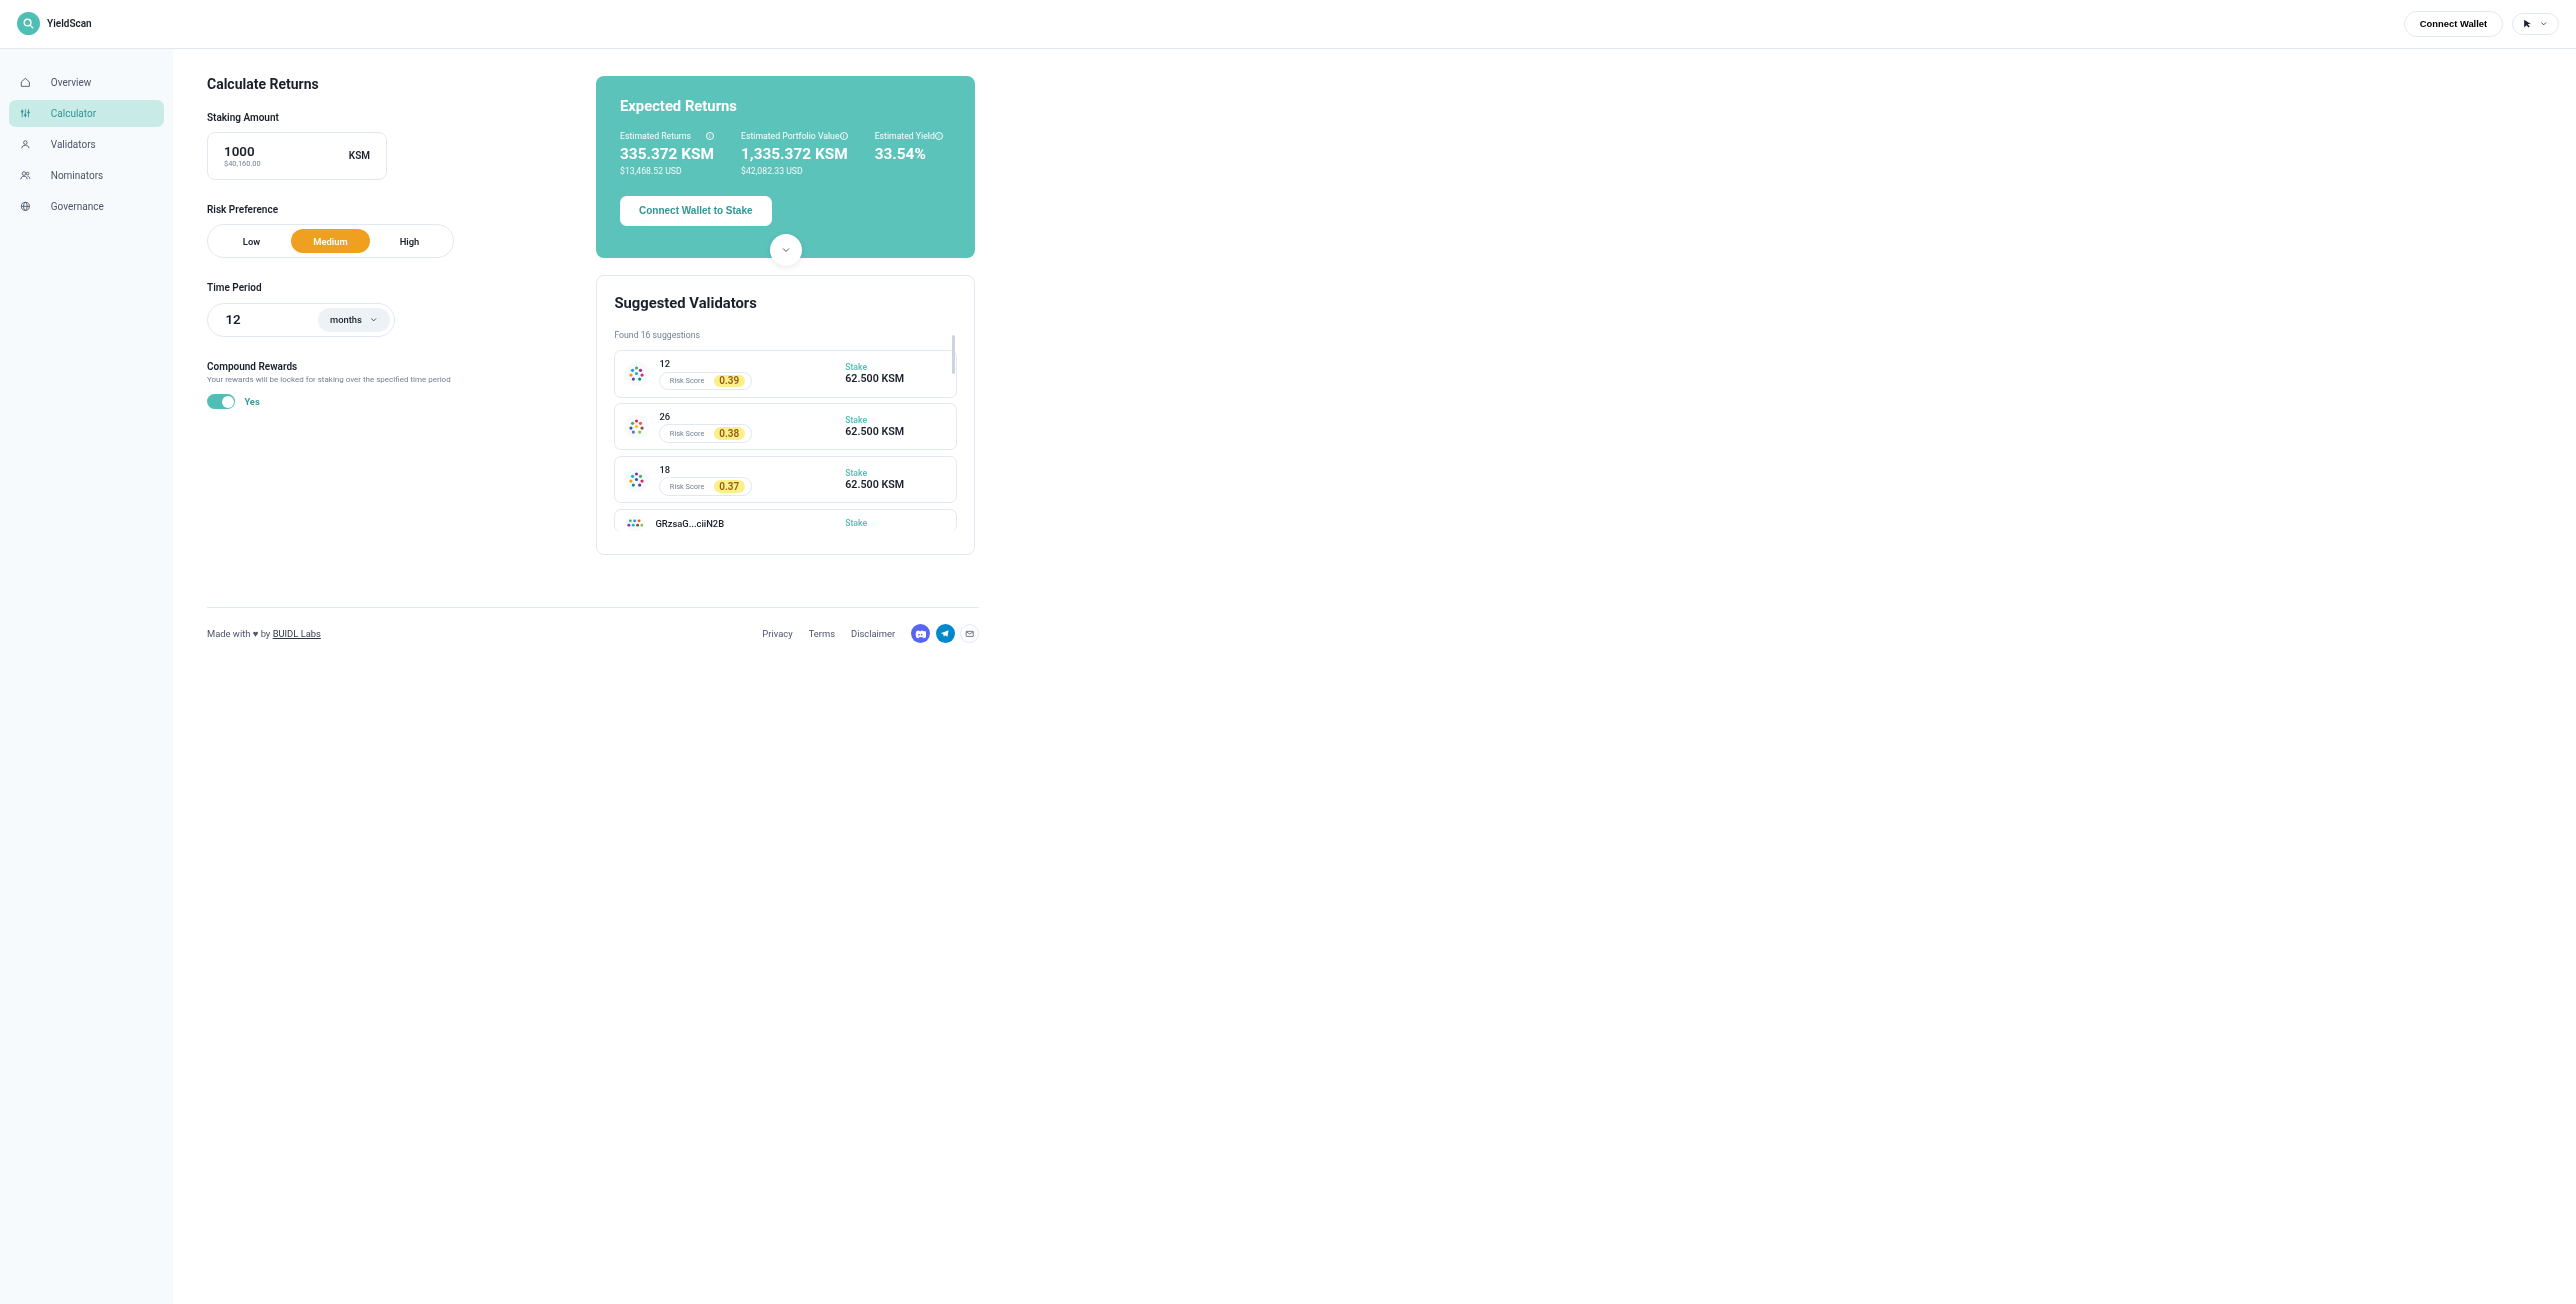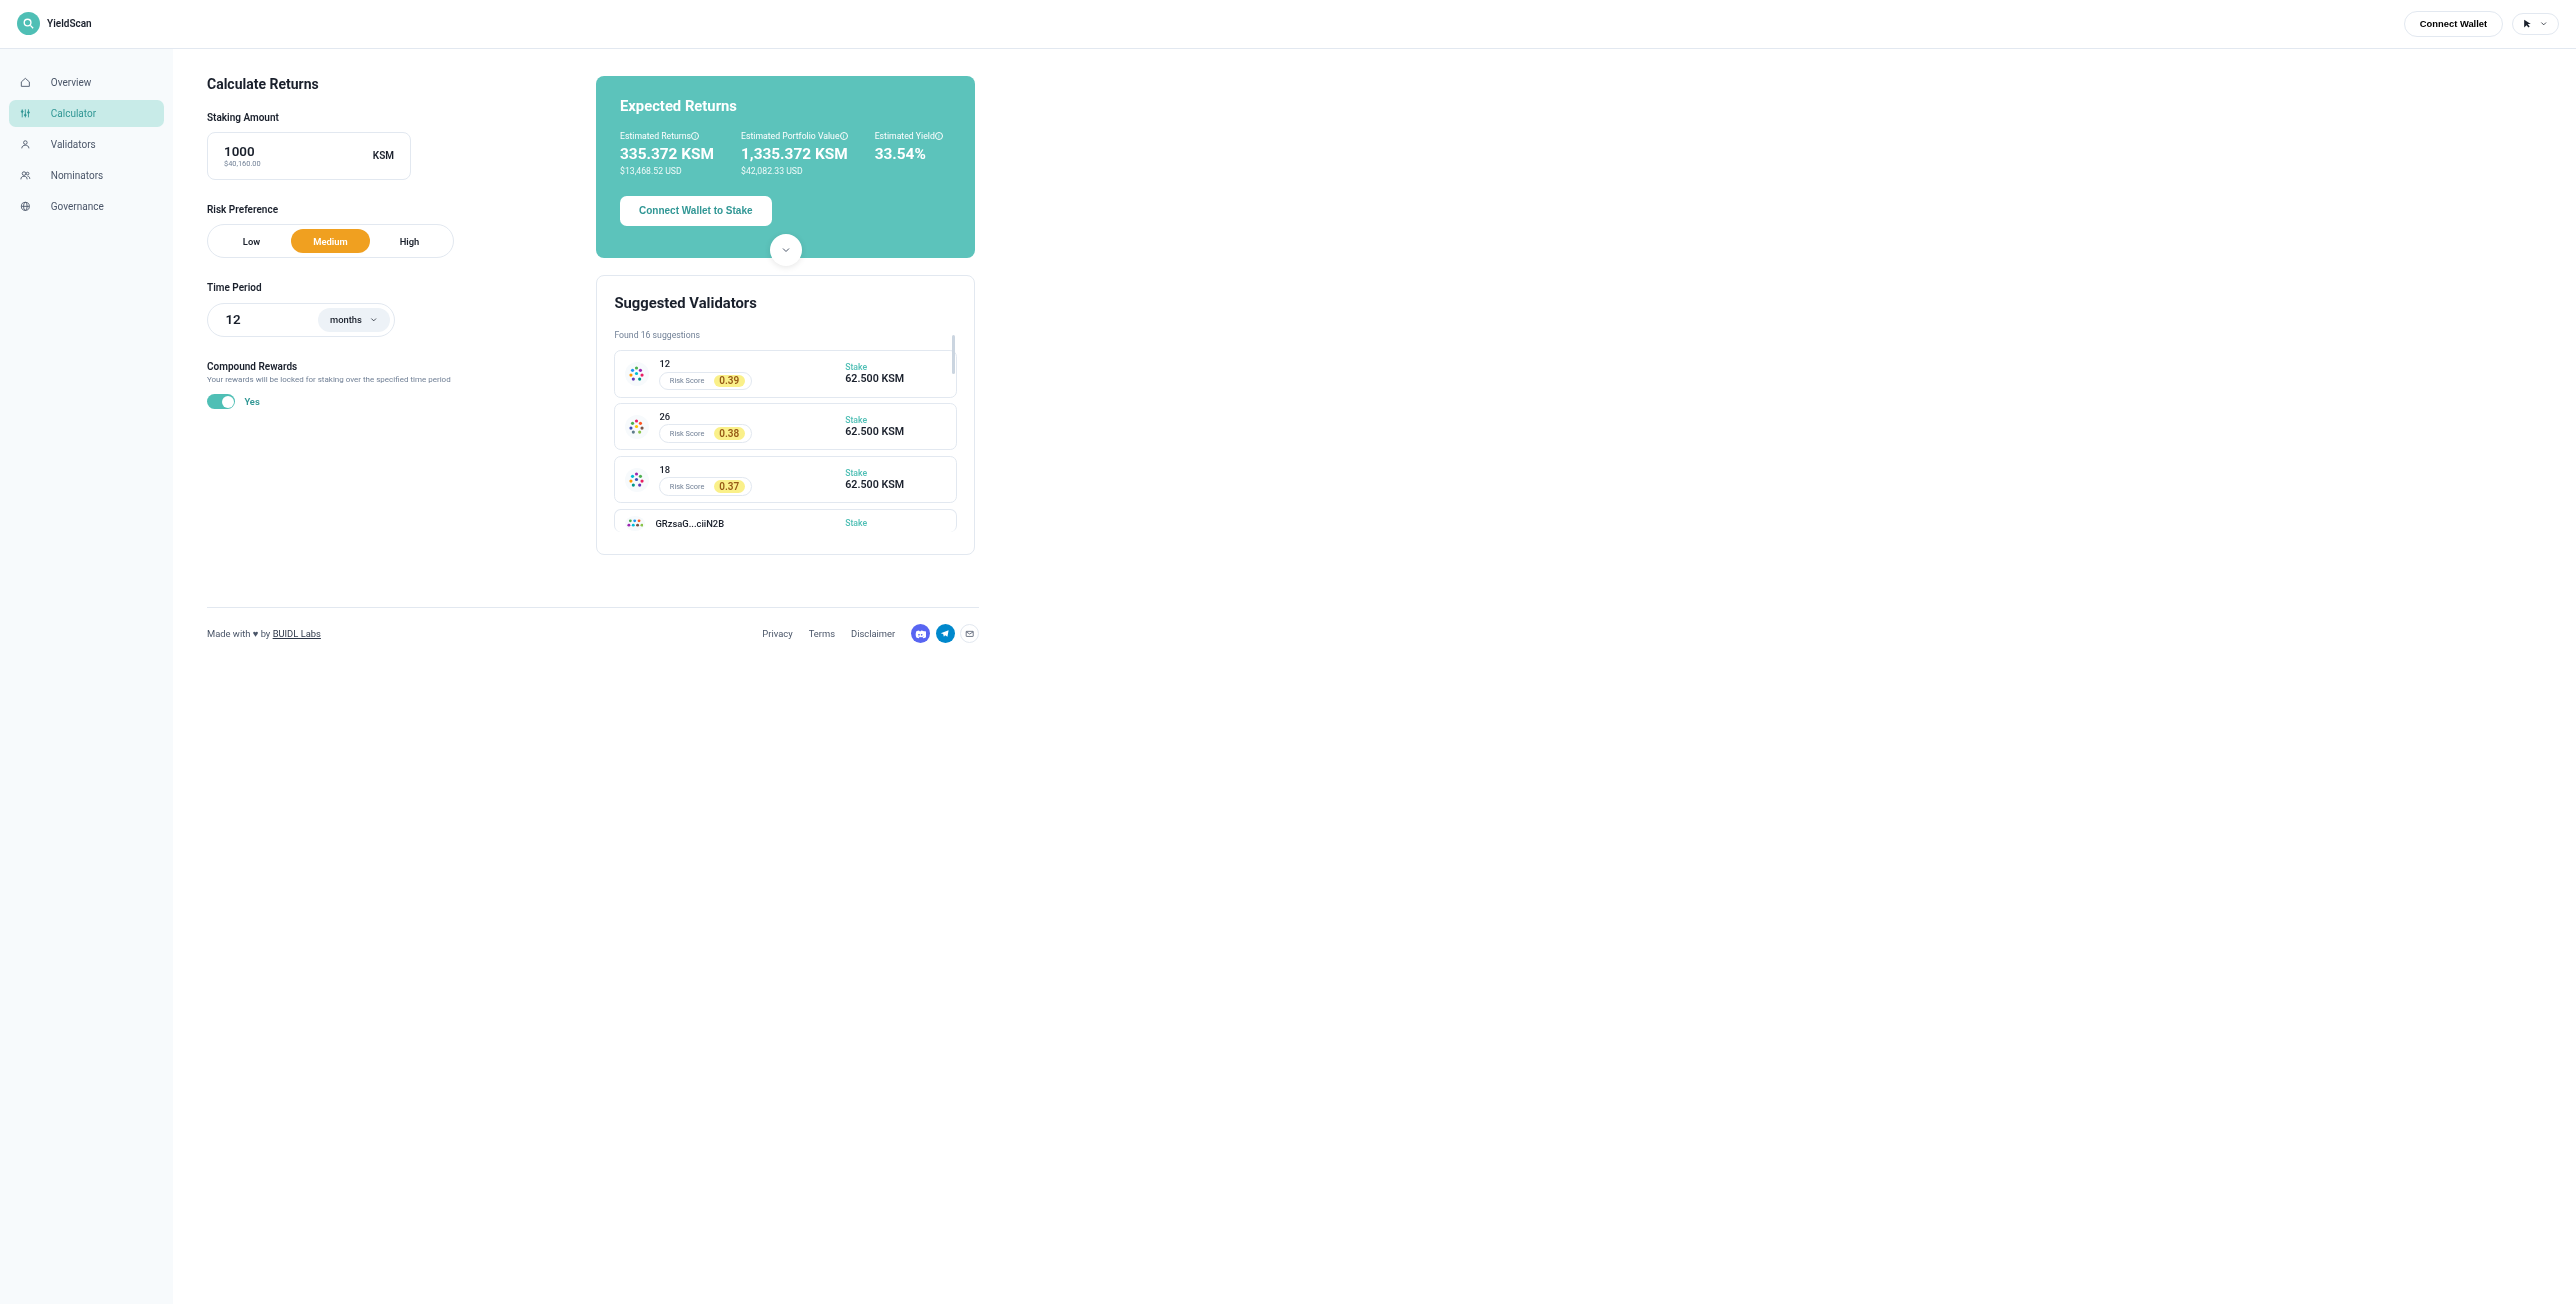--- a/index.html
+++ b/index.html
@@ -21,21 +21,21 @@
     .sidebar-item svg { width: 10.7px; height: 10.7px; flex-shrink: 0; }
     
     .main { flex: 1; display: flex; padding: 27px 34px 13.4px; gap: 40px; max-width: 840px; flex-direction: column; }
     .main-row { display: flex; gap: 40px; }
     .left-col { flex: 1; max-width: 349px; }
     .right-col { flex: 1; max-width: 379px; }
     
     .page-title { font-size: 14px; font-weight: 700; margin-bottom: 20px; }
     .section-label { font-weight: 600; font-size: 10px; margin-bottom: 9.4px; color: #1a202c; }
     
-    .amount-box { display: flex; align-items: center; justify-content: space-between; border: 0.7px solid #e2e8f0; border-radius: 8px; padding: 10.7px 16px; width: 204px; margin-bottom: 24px; }
+    .amount-box { display: flex; align-items: center; justify-content: space-between; border: 0.7px solid #e2e8f0; border-radius: 8px; padding: 10.7px 16px; width: 180px; margin-bottom: 24px; }
     .amount-left { display: flex; flex-direction: column; }
     .amount-value { font-size: 13.4px; font-weight: 600; }
     .amount-usd { font-size: 7.4px; color: #718096; }
     .amount-ticker { font-weight: 600; font-size: 10px; }
     
     .risk-segment { display: flex; border: 0.7px solid #e2e8f0; border-radius: 20px; padding: 4px; width: 247px; margin-bottom: 24px; }
     .risk-option { flex: 1; text-align: center; padding: 6.7px 0; border-radius: 14.8px; font-weight: 600; font-size: 9.4px; cursor: pointer; }
     .risk-option.selected { background: #f0a020; color: white; }
     
     .time-box { display: flex; align-items: center; border: 0.7px solid #e2e8f0; border-radius: 20px; padding: 4px 4px 4px 17.4px; width: 188px; margin-bottom: 24px; }
@@ -46,21 +46,21 @@
     .compound-sub { font-size: 8px; color: #718096; margin-top: 2.7px; margin-bottom: 10.7px; }
     .toggle-row { display: flex; align-items: center; gap: 9.4px; }
     .toggle { width: 28px; height: 14.8px; background: #4fbfb5; border-radius: 8px; position: relative; cursor: pointer; }
     .toggle::after { content: ''; position: absolute; width: 12px; height: 12px; background: white; border-radius: 50%; top: 1.3px; right: 1.3px; }
     .toggle-label { font-weight: 600; font-size: 9.4px; color: #319795; }
     
     .expected-card { background: #5cc3bb; border-radius: 8px; padding: 21.5px 24px 32px; color: white; position: relative; }
     .expected-title { font-size: 14.8px; font-weight: 700; margin-bottom: 16px; }
     .expected-grid { display: flex; gap: 27px; margin-bottom: 20px; }
     .expected-col { display: flex; flex-direction: column; }
-    .expected-label { font-size: 8.7px; display: flex; align-items: center; gap: 0; margin-bottom: 4px; }
+    .expected-label { font-size: 8.7px; display: flex; align-items: center; gap: 0; margin-bottom: 4px; justify-content: space-between; }
     .expected-value { font-size: 15.4px; font-weight: 700; margin-bottom: 2.7px; }
     .expected-usd { font-size: 8.7px; opacity: 0.9; }
     .stake-btn { background: white; color: #319795; font-weight: 700; padding: 9.4px 19px; border-radius: 6.7px; border: none; font-size: 10px; cursor: pointer; }
     .expand-btn { position: absolute; bottom: -8px; left: 50%; transform: translateX(-50%); width: 32px; height: 32px; background: white; border-radius: 50%; box-shadow: 0 1.3px 6.7px rgba(0,0,0,0.1); display: flex; align-items: center; justify-content: center; cursor: pointer; }
     
     .validators-card { border: 0.7px solid #e2e8f0; border-radius: 8px; padding: 17.4px; margin-top: 17.4px; }
     .validators-title { font-size: 14.8px; font-weight: 700; margin-bottom: 18px; }
     .validators-sub { font-size: 8.7px; color: #718096; margin-bottom: 10.7px; }
     .validator-row { display: flex; align-items: center; border: 0.7px solid #e2e8f0; border-radius: 6.7px; padding: 6.7px 9.4px; margin-bottom: 5.4px; gap: 10.7px; }
     .validator-avatar { width: 24px; height: 24px; border-radius: 50%; background: #f7fafc; display: flex; align-items: center; justify-content: center; flex-shrink: 0; }

